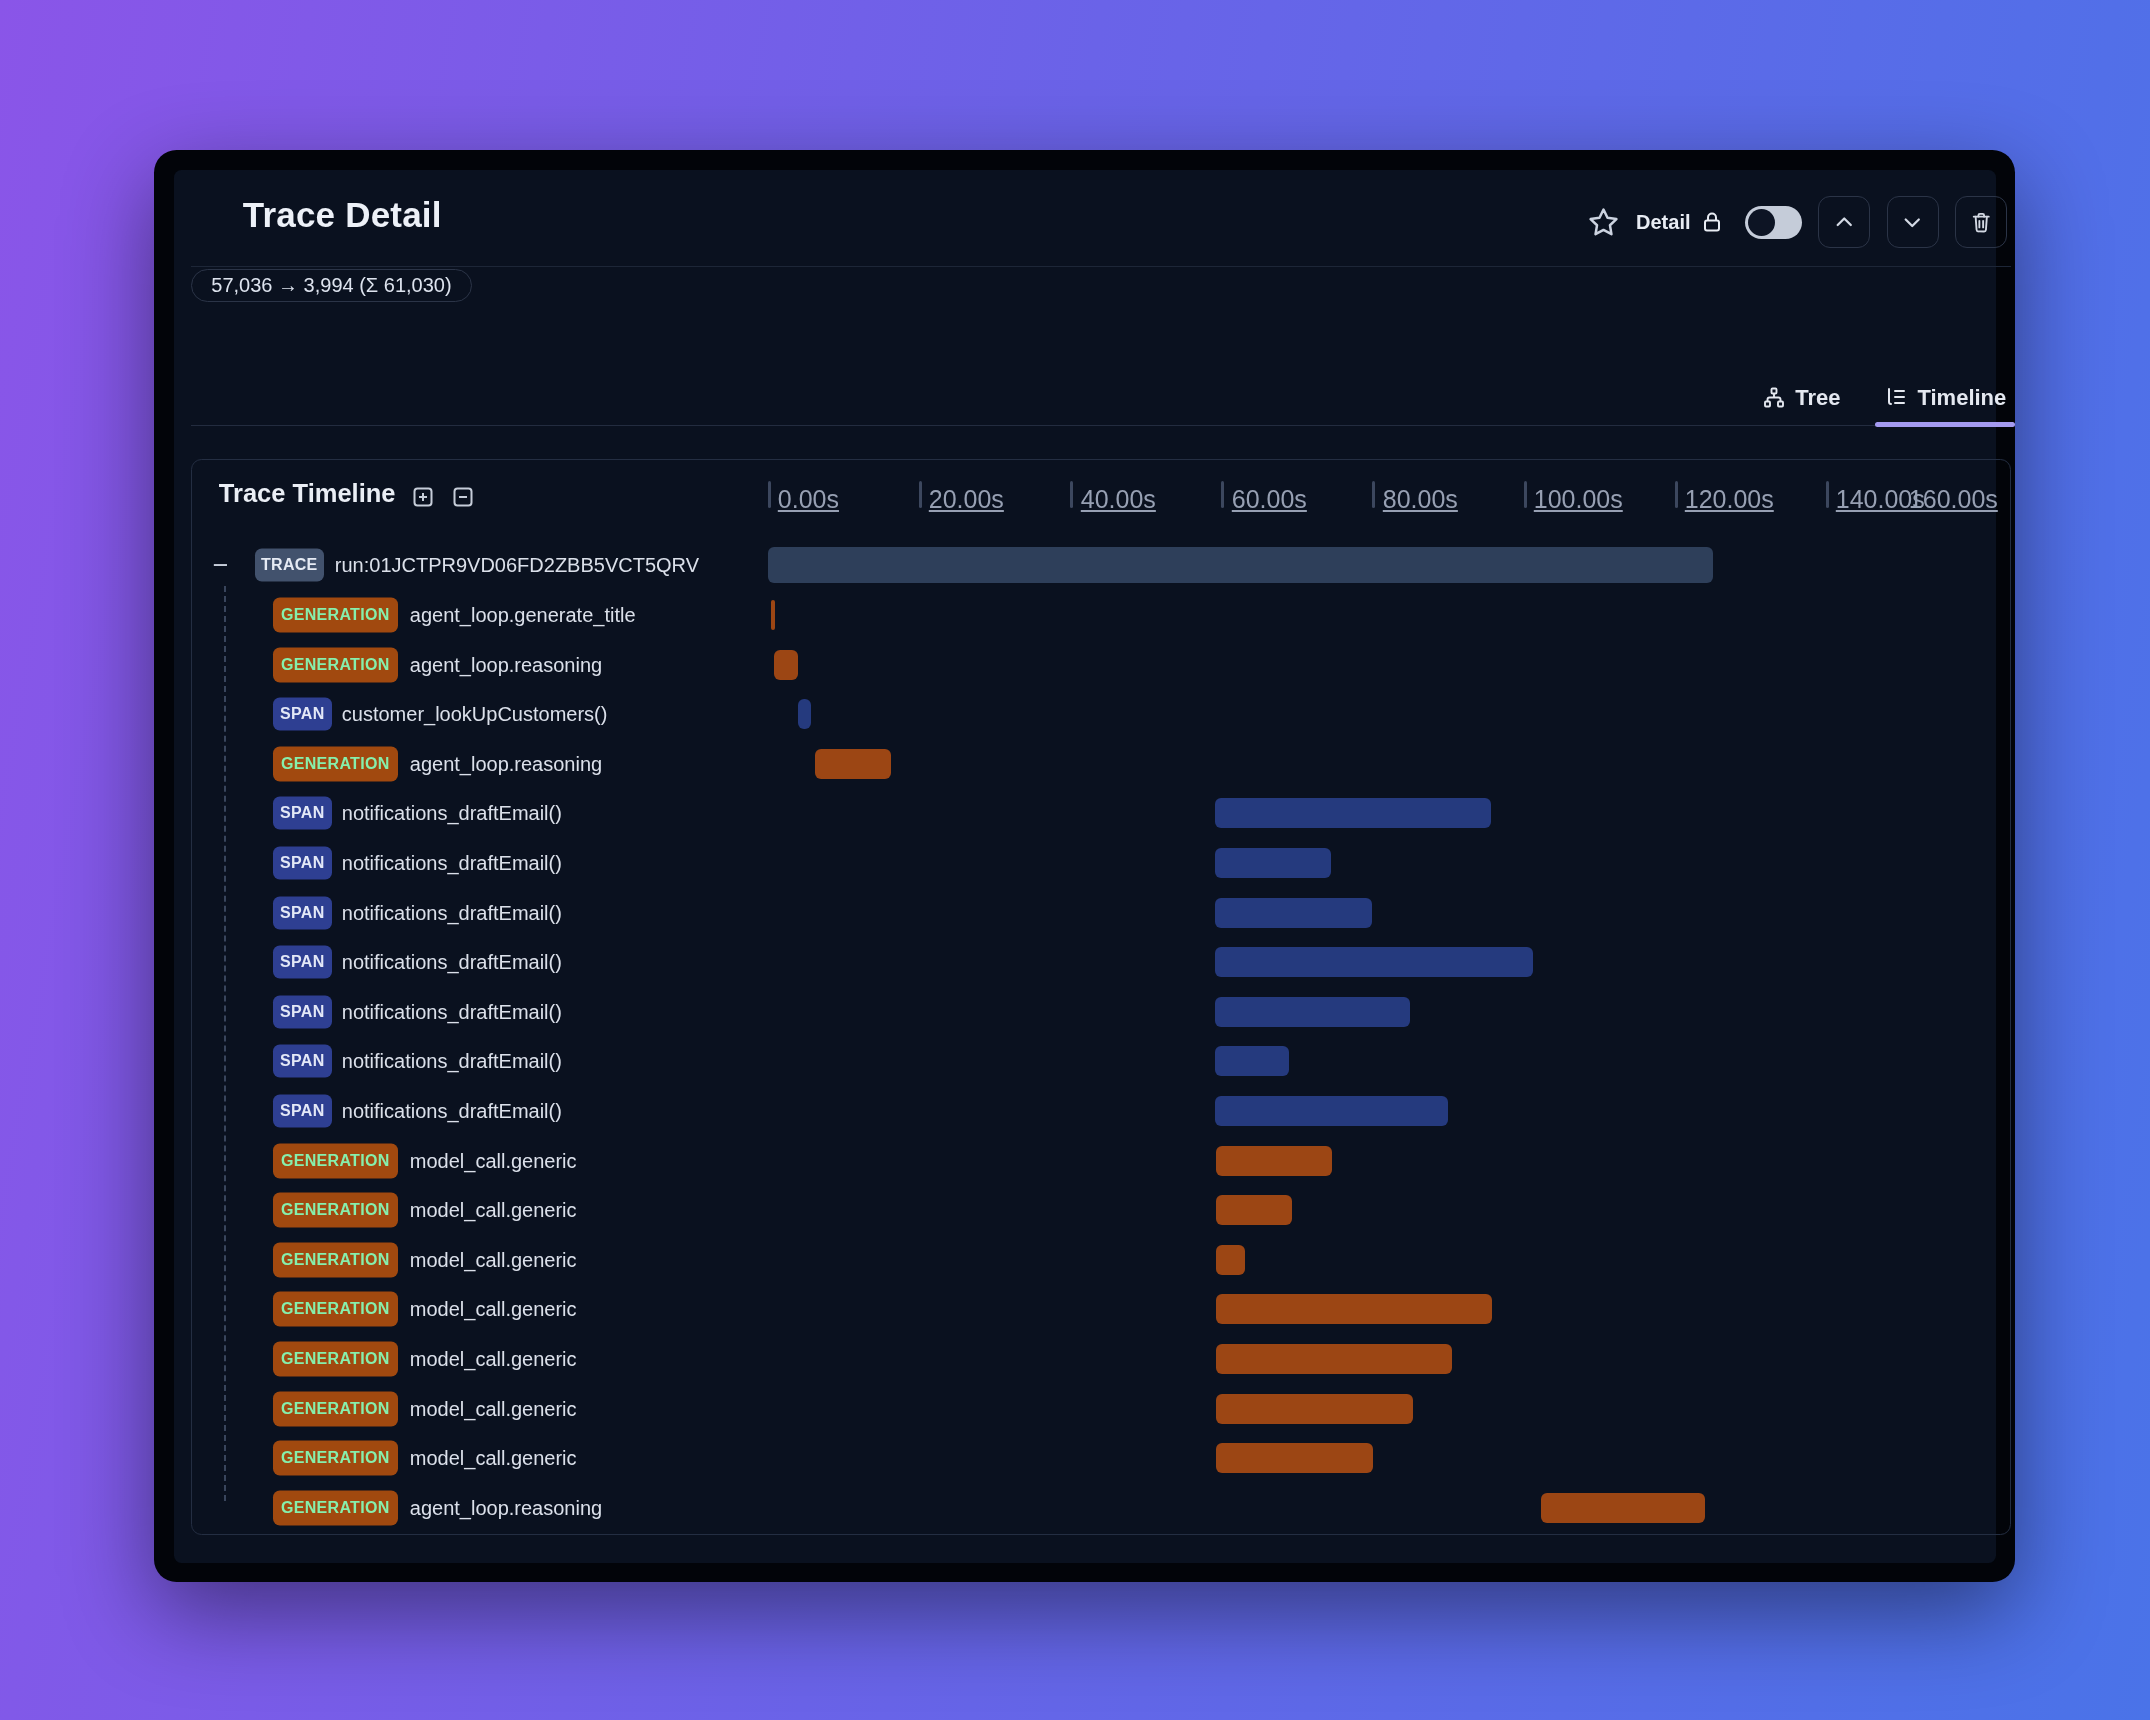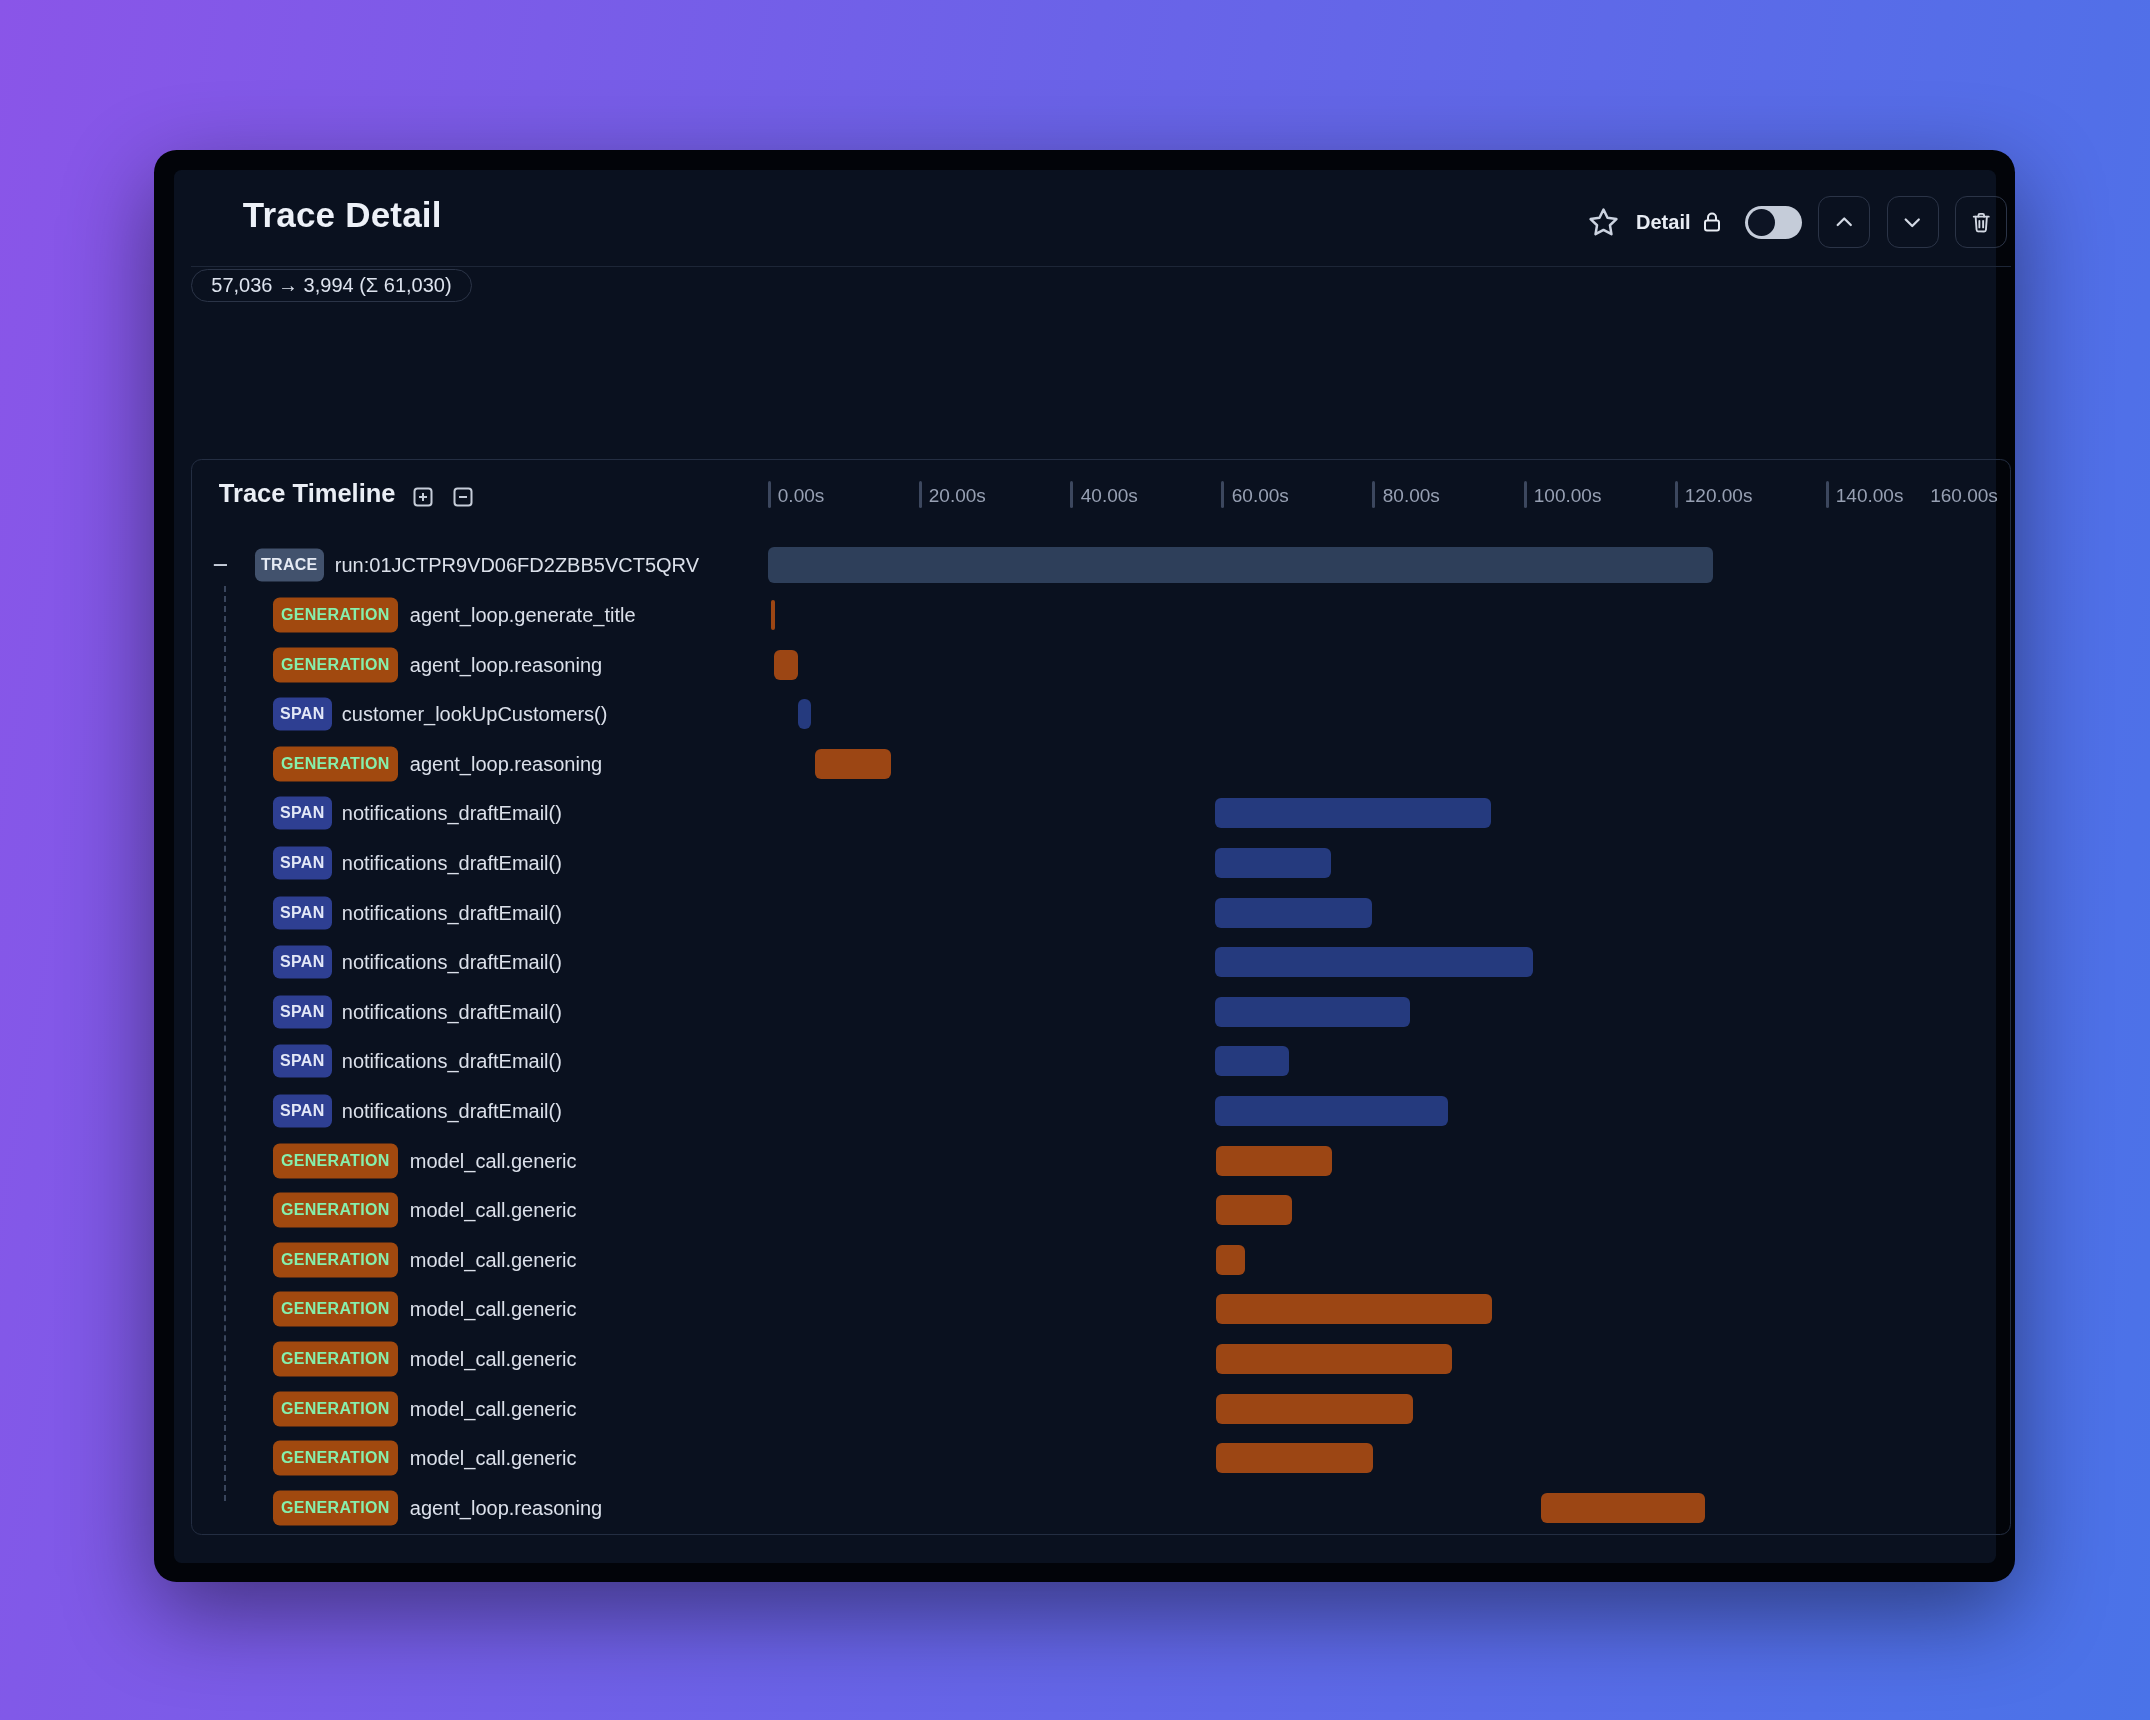--- a/index.html
+++ b/index.html
@@ -44,21 +44,21 @@
   .tabbar{position:absolute;left:0;right:0;top:203px;height:44px;border-bottom:1.5px solid #232c3f;display:flex;justify-content:flex-end;align-items:flex-end;gap:35px;}
   .tab{position:relative;display:flex;align-items:center;gap:9px;font-size:22px;font-weight:700;color:#e4e8f0;padding:0 4.5px 13.5px 4.5px;}
   .tab.active::after{content:"";position:absolute;left:-4.5px;right:-4.5px;bottom:-2.3px;height:5.3px;border-radius:3px;background:#a49af0;}
 
   
   .panel{position:absolute;left:0;top:281px;width:1820px;height:1076px;border:1.5px solid #242e42;border-radius:10.5px;box-sizing:border-box;}
   .panel-title{position:absolute;left:27px;top:19.5px;font-size:25.5px;font-weight:700;color:#eaeef5;}
   .sq-icon{position:absolute;top:25px;}
 
   .axis-tick{position:absolute;top:21px;width:3px;height:27px;background:#3c475e;border-radius:1.5px;}
-  .axis-label{position:absolute;top:25px;font-size:19px;color:#97a0b3;white-space:nowrap;}
+  .axis-label{position:absolute;top:25px;font-size:25px;color:#97a0b3;white-space:nowrap;text-decoration:underline;}
   .axis-label.last{color:#97a0b3;}
 
   .guide{position:absolute;border-left:2.3px dashed #39455c;width:0;}
 
   .row{position:absolute;left:0;width:100%;height:50px;}
   .row .collapser{position:absolute;left:21px;top:50%;transform:translateY(-50%);font-size:27px;color:#c7ceda;line-height:1;}
   .badge{position:absolute;top:50%;transform:translateY(-50%);border-radius:6.8px;font-size:16px;font-weight:700;letter-spacing:0.3px;display:flex;align-items:center;justify-content:center;box-sizing:border-box;}
   .badge.TRACE{left:63px;width:69px;height:33px;background:#42526d;color:#e6ebf4;}
   .badge.GENERATION{left:81px;width:125px;height:35px;background:#a1490f;color:#86efac;}
   .badge.SPAN{left:81px;width:59px;height:33px;background:#2e3f92;color:#e3e8f7;}
@@ -114,20 +114,44 @@
               <path d="M14 10.5v7"></path>
           </svg>
         </span>
       </div>
 
       <div class="divider"></div>
 
       <div class="pill">57,036 → 3,994 (Σ 61,030)</div>
 
 
+      <div class="tabbar">
+        <div class="tab">
+          <span>
+            <svg class="ic" width="24" height="24" viewBox="0 0 24 24" fill="none" stroke="#e4e8f0" stroke-width="1.9">
+              <rect x="9.5" y="2.5" width="5" height="5" rx="1"></rect>
+              <rect x="3" y="15.5" width="5" height="5" rx="1"></rect>
+              <rect x="16" y="15.5" width="5" height="5" rx="1"></rect>
+              <path d="M12 7.5v4M5.5 15.5v-2a2 2 0 0 1 2-2h9a2 2 0 0 1 2 2v2"></path>
+            </svg>
+          </span>
+          <span>Tree</span>
+        </div>
+        <div class="tab active">
+          <span>
+            <svg class="ic" width="24" height="24" viewBox="0 0 24 24" fill="none" stroke="#e4e8f0" stroke-width="2" stroke-linecap="round">
+              <path d="M5 3v13a2 2 0 0 0 2 2"></path>
+              <path d="M11 5h9"></path>
+                <path d="M11 11h9"></path>
+                <path d="M11 17h9"></path>
+            </svg>
+          </span>
+          <span>Timeline</span>
+        </div>
+      </div>
 
       <div class="panel">
         <div class="panel-title">Trace Timeline</div>
         <span class="sq-icon" style="left:219px">
           <svg class="ic" width="24" height="24" viewBox="0 0 24 24" fill="none" stroke="#c6cdd9" stroke-width="2">
             <rect x="3.5" y="3.5" width="17" height="17" rx="3"></rect>
               <path d="M12 8v8M8 12h8"></path>
           </svg>
         </span>
         <span class="sq-icon" style="left:259px">

